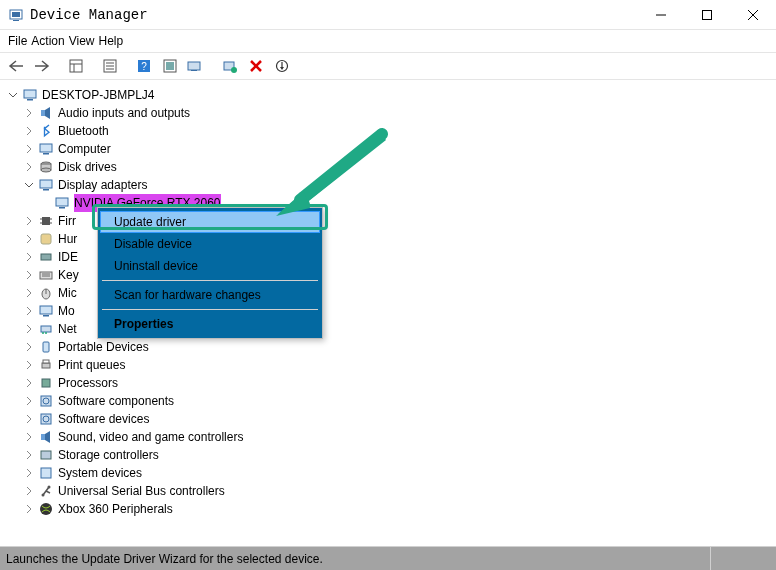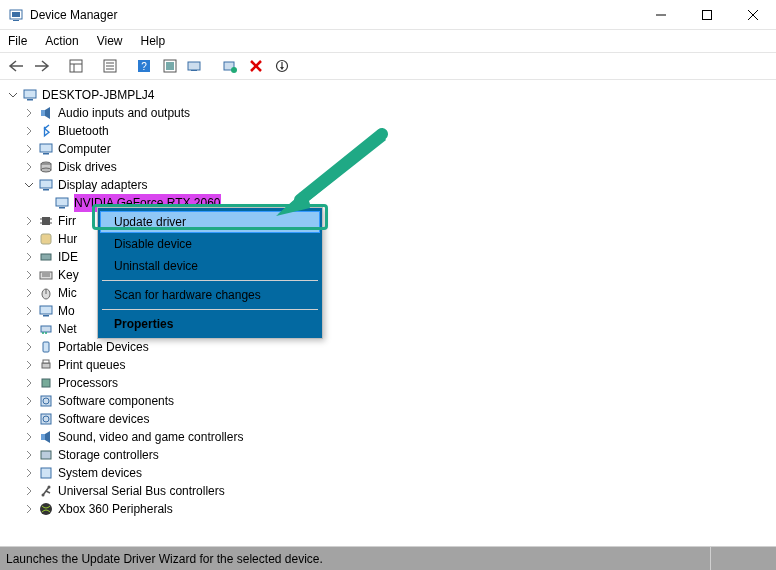--- a/index.html
+++ b/index.html
@@ -12,26 +12,26 @@
     width: 776px; height: 570px;
     overflow: hidden;
     position: relative;
   }
   .titlebar {
     display: flex; align-items: center;
     height: 30px; padding-left: 8px;
     border-bottom: 1px solid #e5e5e5;
   }
   .titlebar-icon { width: 16px; height: 16px; margin-right: 6px; display:flex;align-items:center;justify-content:center; }
-  .titlebar-text { flex: 0 0 auto; font-size: 12px; }
+  .titlebar-text { flex: 0 0 auto; font-size: 14px; font-family: Liberation Mono, monospace; }
   .titlebar-spacer { flex: 1; }
   .tbtn { width: 46px; height: 30px; display:flex;align-items:center;justify-content:center; }
   .tbtn svg { pointer-events:none; }
   .menubar {
-    display: flex; gap: 18px; align-items: center;
+    display: flex; gap: 4px; align-items: center;
     height: 22px; padding: 0 8px;
   }
   .menubar span { cursor: default; }
   .toolbar {
     display: flex; align-items: center; gap: 2px;
     height: 28px; padding: 2px 4px;
     border-top: 1px solid #e5e5e5;
     border-bottom: 1px solid #e5e5e5;
   }
   .tool {

